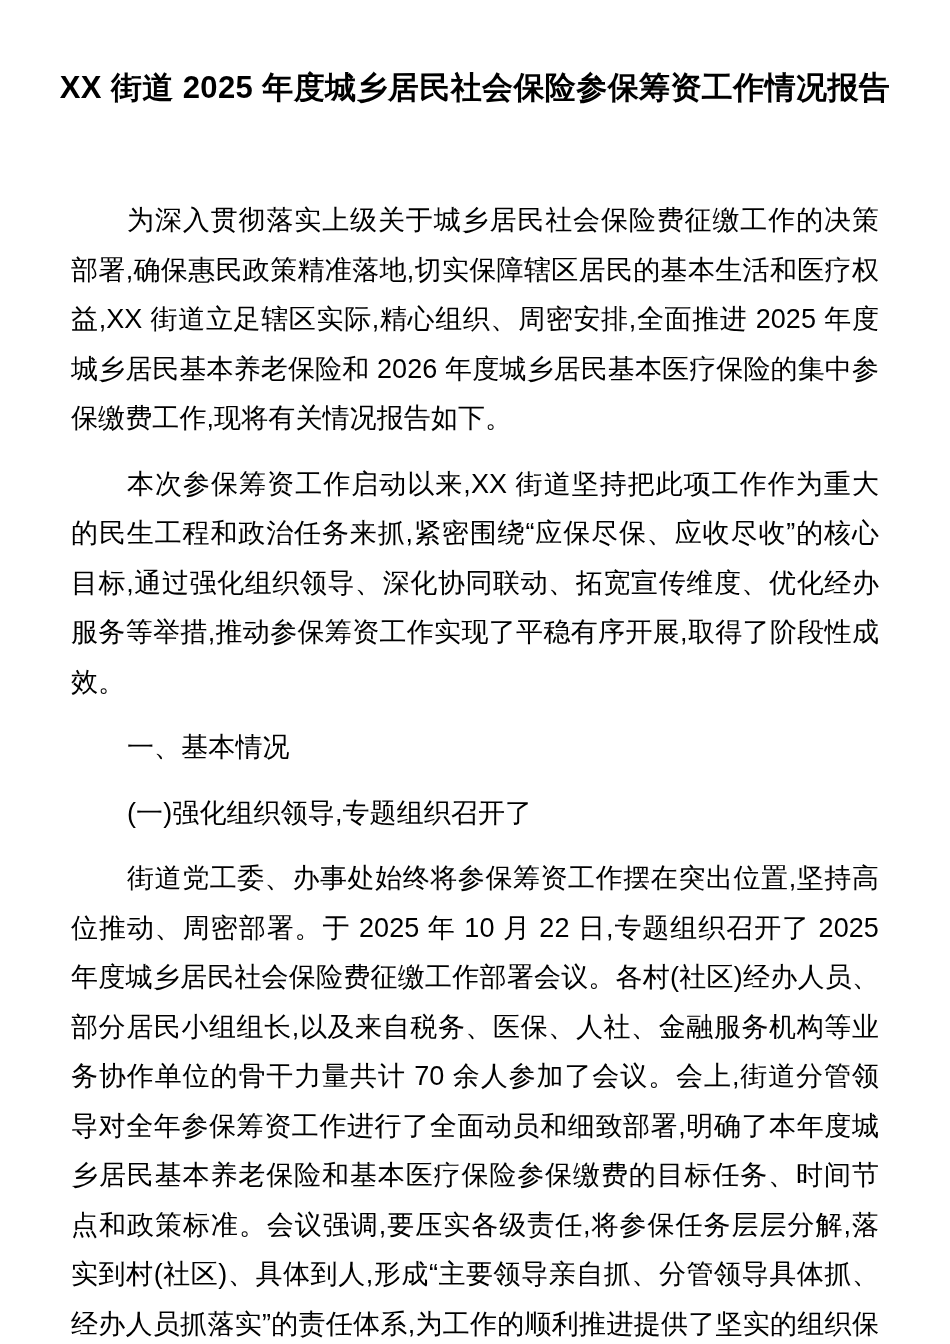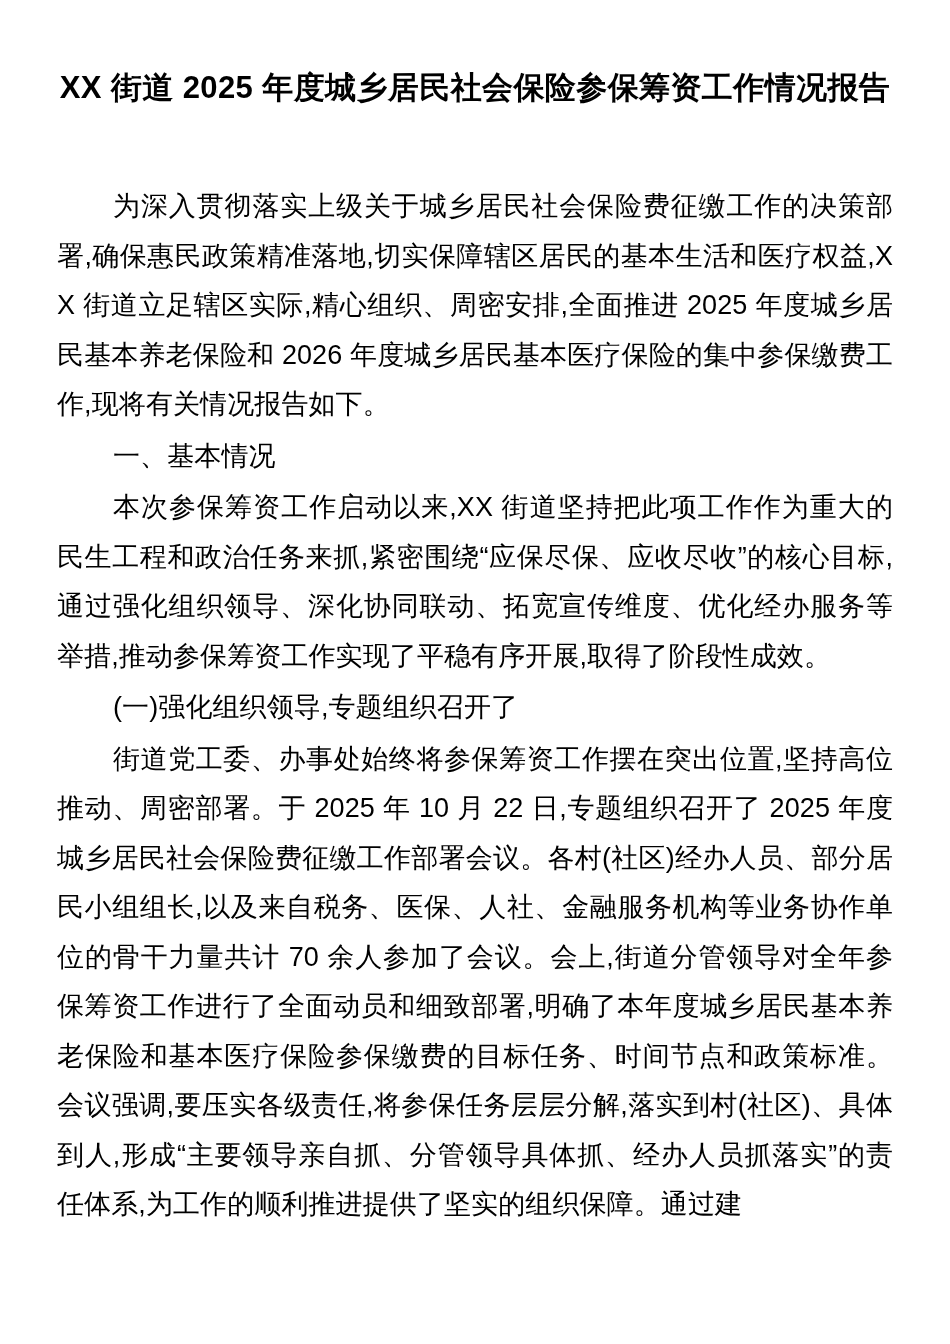--- a/index.html
+++ b/index.html
@@ -37,21 +37,21 @@
     font-size: 31px;
     line-height: 52px;
     font-weight: 600;
     text-align: center;
     letter-spacing: 0.4px;
     word-break: break-all;
   }
 
   
   .para {
-    margin: 2px;
+    margin: 16px;
     font-size: 27px;
     line-height: 49.5px;
     text-align: justify;
     text-justify: inter-ideograph;
     text-align-last: left;
     letter-spacing: 0.1px;
     word-break: break-all;
     font-weight: 400;
   }
 
@@ -68,22 +68,22 @@
 
 <div class="page">
   <div class="doc-body">
 
     <h1 class="doc-title">XX 街道 2025 年度城乡居民社会保险参保筹资工作情况报告</h1>
 
     <div class="spacer-after-title"></div>
 
     <p class="para indent">为深入贯彻落实上级关于城乡居民社会保险费征缴工作的决策部署,确保惠民政策精准落地,切实保障辖区居民的基本生活和医疗权益,XX 街道立足辖区实际,精心组织、周密安排,全面推进 2025 年度城乡居民基本养老保险和 2026 年度城乡居民基本医疗保险的集中参保缴费工作,现将有关情况报告如下。</p>
 
+    <p class="para indent">本次参保筹资工作启动以来,XX 街道坚持把此项工作作为重大的民生工程和政治任务来抓,紧密围绕“应保尽保、应收尽收”的核心目标,通过强化组织领导、深化协同联动、拓宽宣传维度、优化经办服务等举措,推动参保筹资工作实现了平稳有序开展,取得了阶段性成效。</p>
+
     <p class="para indent">一、基本情况</p>
-
-    <p class="para indent">本次参保筹资工作启动以来,XX 街道坚持把此项工作作为重大的民生工程和政治任务来抓,紧密围绕“应保尽保、应收尽收”的核心目标,通过强化组织领导、深化协同联动、拓宽宣传维度、优化经办服务等举措,推动参保筹资工作实现了平稳有序开展,取得了阶段性成效。</p>
 
     <p class="para indent">(一)强化组织领导,专题组织召开了</p>
 
     <p class="para indent">街道党工委、办事处始终将参保筹资工作摆在突出位置,坚持高位推动、周密部署。于 2025 年 10 月 22 日,专题组织召开了 2025 年度城乡居民社会保险费征缴工作部署会议。各村(社区)经办人员、部分居民小组组长,以及来自税务、医保、人社、金融服务机构等业务协作单位的骨干力量共计 70 余人参加了会议。会上,街道分管领导对全年参保筹资工作进行了全面动员和细致部署,明确了本年度城乡居民基本养老保险和基本医疗保险参保缴费的目标任务、时间节点和政策标准。会议强调,要压实各级责任,将参保任务层层分解,落实到村(社区)、具体到人,形成“主要领导亲自抓、分管领导具体抓、经办人员抓落实”的责任体系,为工作的顺利推进提供了坚实的组织保障。通过建</p>
 
   </div>
 </div>
 
 </body></html>

